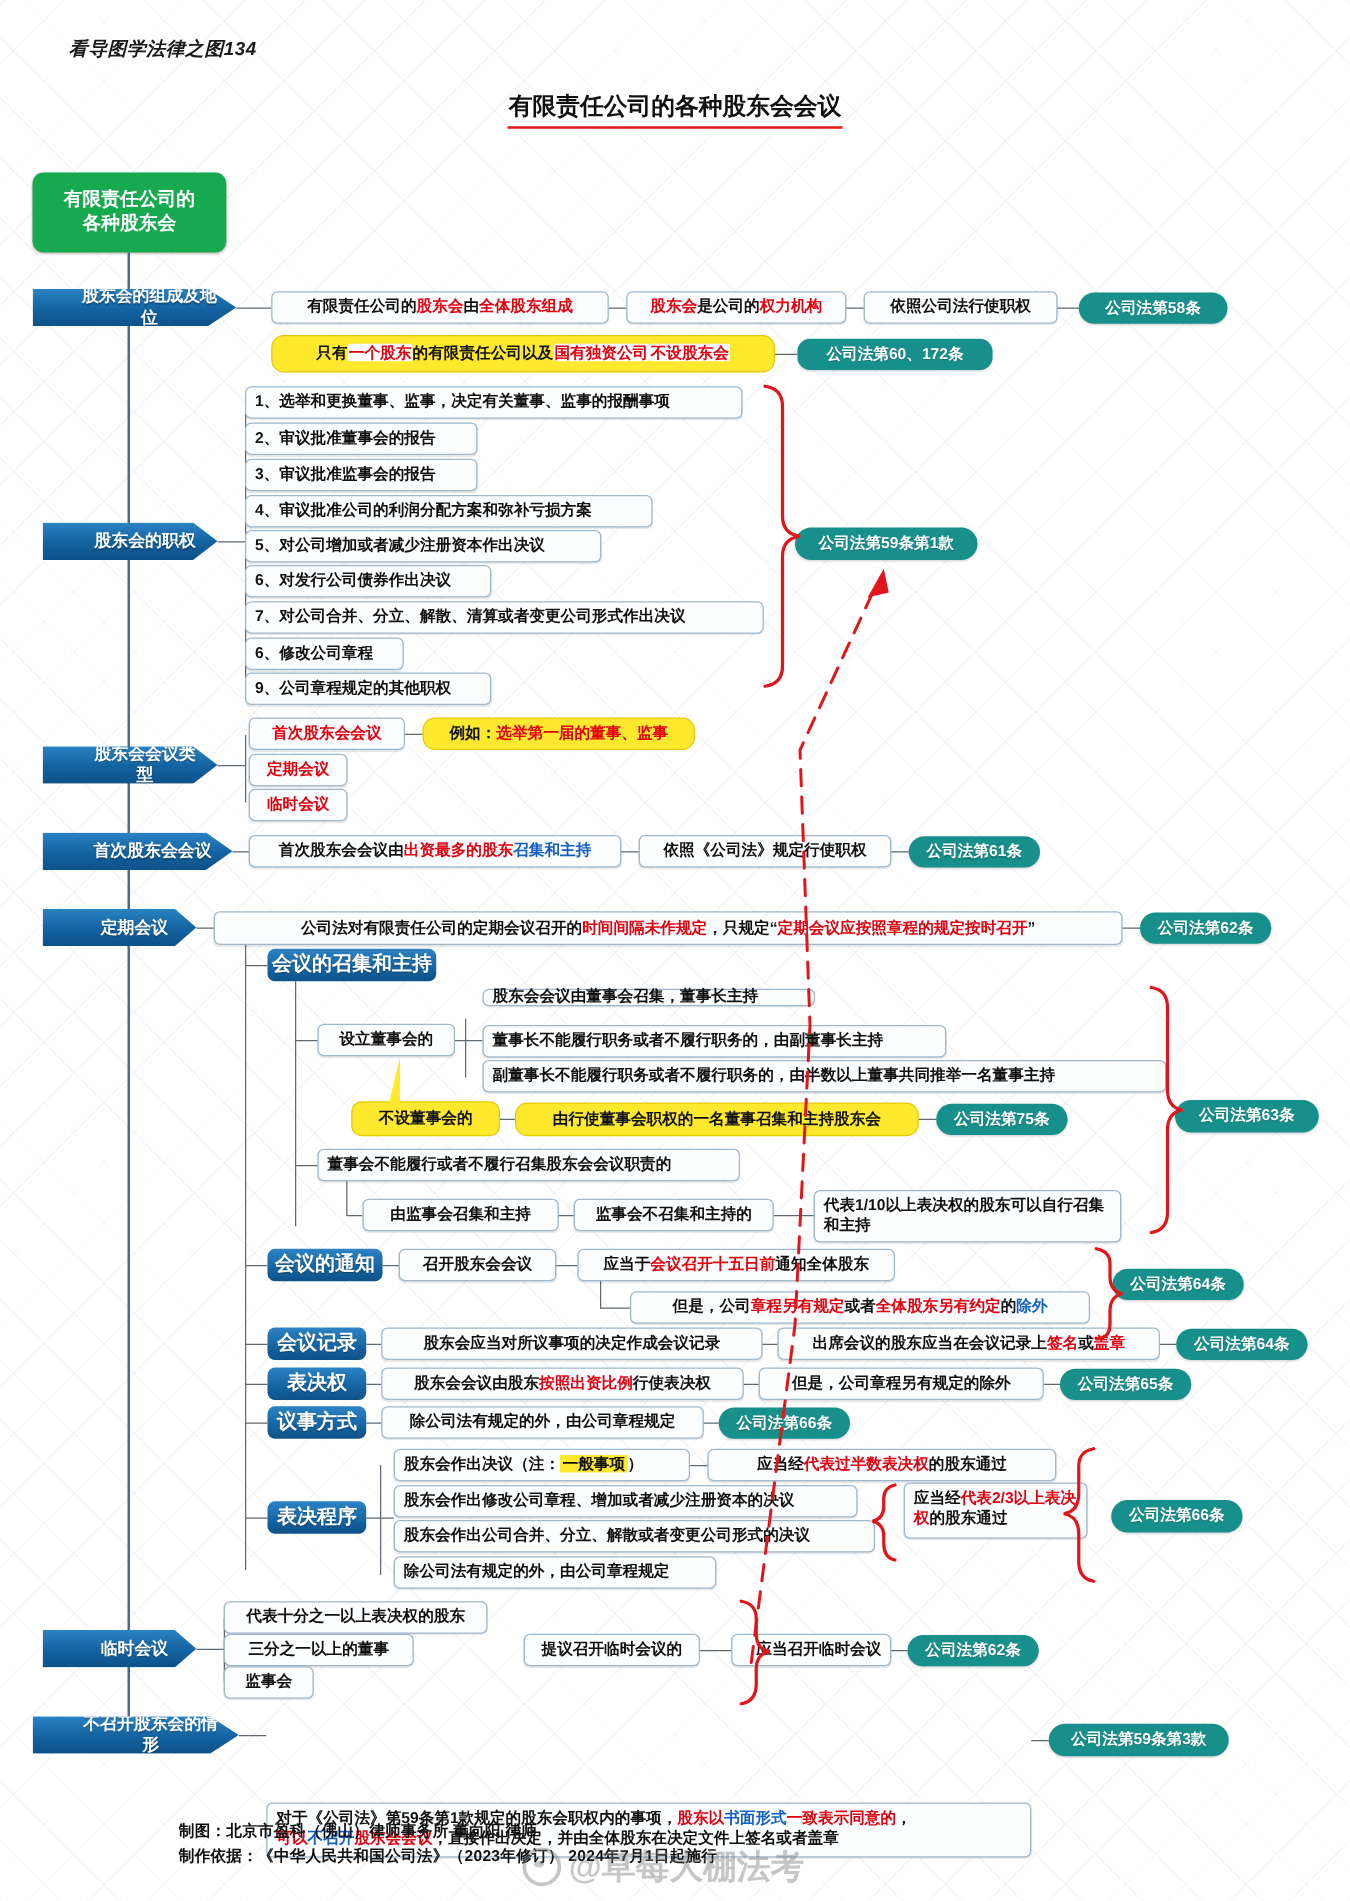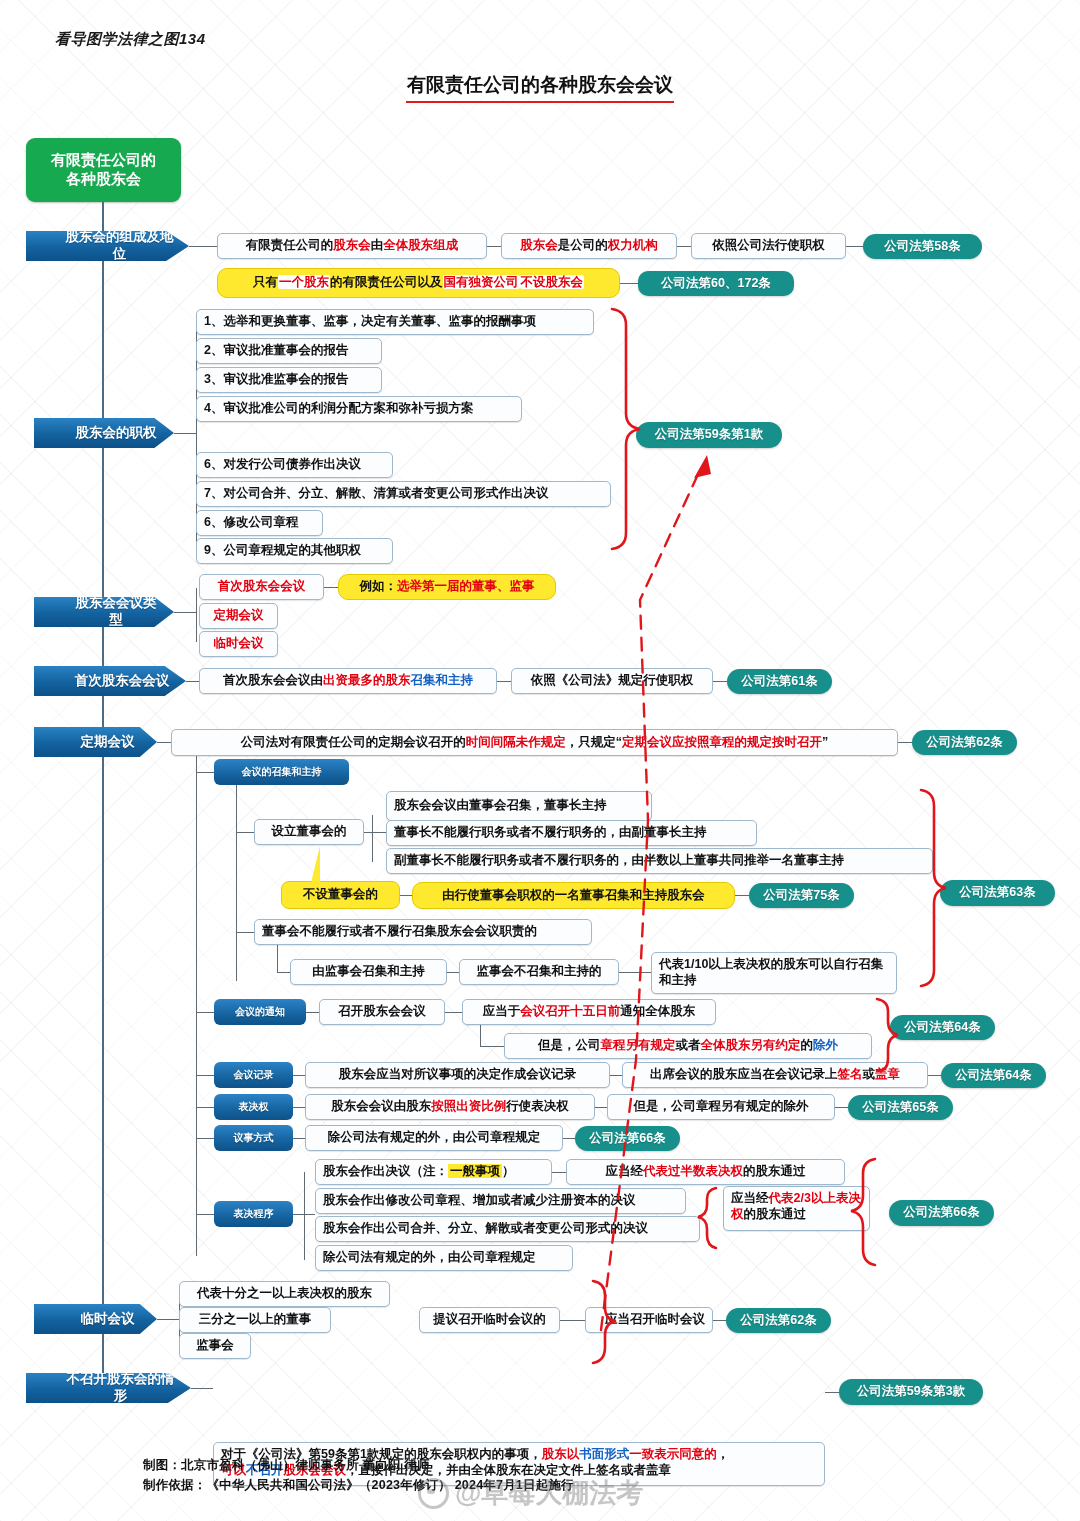--- a/index.html
+++ b/index.html
@@ -44,21 +44,21 @@
     background:linear-gradient(180deg,#2a82c4 0%,#13629f 55%,#0d5189 100%);
     color:#fff;font-weight:bold;font-size:13.5px;
     clip-path:polygon(0 0, 86% 0, 100% 50%, 86% 100%, 0 100%);
     padding-right:12px;
     text-shadow:0 1px 1px rgba(0,0,0,.3);
     padding-left:36px;
   }
   
   .blabel{
     background:linear-gradient(180deg,#2c83c6 0%,#15639f 60%,#0e5289 100%);
-    color:#fff;font-weight:bold;font-size:10px;border-radius:6px;
+    color:#fff;font-weight:bold;font-size:16px;border-radius:6px;
     text-shadow:0 1px 1px rgba(0,0,0,.3);
   }
   
   .wbox{
     background:#fbfdff;border:1px solid #9fb8cc;border-radius:5px;
     color:#111;font-weight:bold;font-size:12.5px;padding:0 7px;
     box-shadow:0 1px 1px rgba(0,0,0,.10);
   }
   .wbox.multi{display:block;padding:4px 7px;text-align:left;}
   .wbox.left{justify-content:flex-start;text-align:left;}
@@ -166,20 +166,23 @@
     </div>
   <div class="node wbox left" style="left:196px;top:338px;width:186px;height:26px;">
       <span>2、审议批准董事会的报告</span>
     </div>
   <div class="node wbox left" style="left:196px;top:367px;width:186px;height:26px;">
       <span>3、审议批准监事会的报告</span>
     </div>
   <div class="node wbox left" style="left:196px;top:396px;width:326px;height:26px;">
       <span>4、审议批准公司的利润分配方案和弥补亏损方案</span>
     </div>
+  <div class="node wbox left" style="left:196px;top:424px;width:285px;height:26px;">
+      <span>5、对公司增加或者减少注册资本作出决议</span>
+    </div>
   <div class="node wbox left" style="left:196px;top:452px;width:197px;height:26px;">
       <span>6、对发行公司债券作出决议</span>
     </div>
   <div class="node wbox left" style="left:196px;top:481px;width:415px;height:26px;">
       <span>7、对公司合并、分立、解散、清算或者变更公司形式作出决议</span>
     </div>
   <div class="node wbox left" style="left:196px;top:510px;width:127px;height:26px;">
       <span>6、修改公司章程</span>
     </div>
   <div class="node wbox left" style="left:196px;top:538px;width:197px;height:26px;">
@@ -245,21 +248,21 @@
     <span>会议的召集和主持</span>
   </div>
   <div class="ln lnv" style="left:236px;top:785px;height:196px;"></div>
 
   <div class="ln lnh" style="left:236px;top:832px;width:18px;"></div>
   <div class="node wbox" style="left:254px;top:819px;width:110px;height:26px;">
     <span>设立董事会的</span>
   </div>
   <div class="ln lnv" style="left:372px;top:815px;height:47px;"></div>
   <div class="ln lnh" style="left:364px;top:832px;width:22px;"></div>
-  <div class="node wbox left" style="left:386px;top:791px;width:266px;height:30px;">
+  <div class="node wbox left" style="left:386px;top:791px;width:266px;height:14px;">
     <span>股东会会议由董事会召集，董事长主持</span>
   </div>
   <div class="node wbox left" style="left:386px;top:848px;width:547px;height:26px;">
     <span>副董事长不能履行职务或者不履行职务的，由半数以上董事共同推举一名董事主持</span>
   </div>
   <div class="node wbox left" style="left:386px;top:820px;width:371px;height:26px;">
     <span>董事长不能履行职务或者不履行职务的，由副董事长主持</span>
   </div>
 
   <div class="node ybox small" style="left:281px;top:881px;width:119px;height:28px;">

